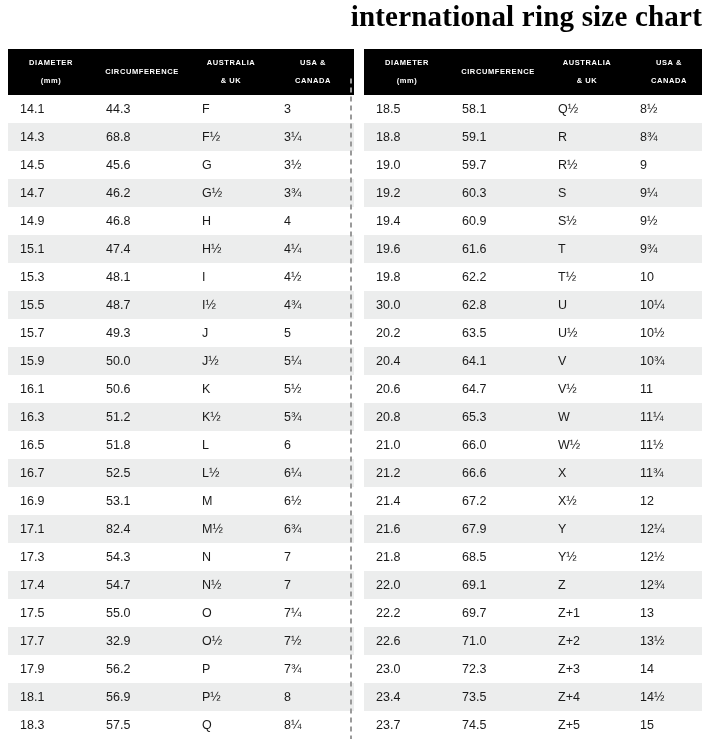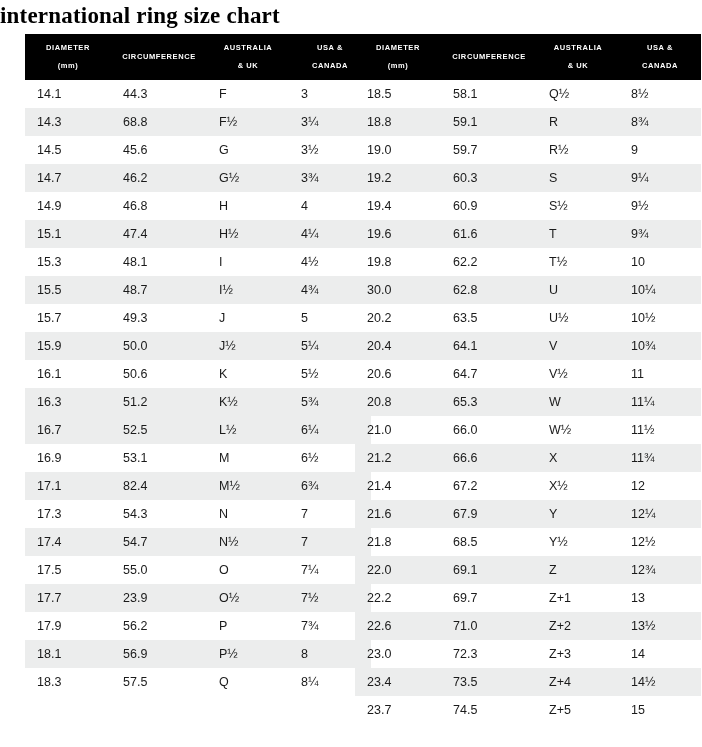--- a/index.html
+++ b/index.html
@@ -14,35 +14,35 @@
     color: #111111;
     overflow: hidden;
   }
   .page {
     width: 702px;
     height: 747px;
     position: relative;
     box-sizing: border-box;
   }
   .title {
-    text-align: left;
+    text-align: right;
     font-family: "Liberation Serif", serif;
     font-weight: bold;
-    font-size: 23px;
+    font-size: 29px;
     line-height: 28px;
     letter-spacing: 0.2px;
-    margin: 2px 0 4px 0;
+    margin: 2px 0 19px 0;
     color: #000000;
   }
   .tables {
     display: flex;
     flex-direction: row;
     align-items: flex-start;
     justify-content: space-between;
-    padding: 0 25px;
+    padding: 0 8px;
     box-sizing: border-box;
     width: 702px;
   }
   .table-wrap {
     width: 330px;
   }
   table {
     border-collapse: collapse;
     width: 330px;
     table-layout: fixed;
@@ -189,20 +189,26 @@
               <td>50.6</td>
               <td>K</td>
               <td>5½</td>
             </tr>
             <tr class="alt">
               <td>16.3</td>
               <td>51.2</td>
               <td>K½</td>
               <td>5¾</td>
             </tr>
+            <tr>
+              <td>16.5</td>
+              <td>51.8</td>
+              <td>L</td>
+              <td>6</td>
+            </tr>
             <tr class="alt">
               <td>16.7</td>
               <td>52.5</td>
               <td>L½</td>
               <td>6¼</td>
             </tr>
             <tr>
               <td>16.9</td>
               <td>53.1</td>
               <td>M</td>
@@ -227,21 +233,21 @@
               <td>7</td>
             </tr>
             <tr>
               <td>17.5</td>
               <td>55.0</td>
               <td>O</td>
               <td>7¼</td>
             </tr>
             <tr class="alt">
               <td>17.7</td>
-              <td>23.9</td>
+              <td>32.9</td>
               <td>O½</td>
               <td>7½</td>
             </tr>
             <tr>
               <td>17.9</td>
               <td>56.2</td>
               <td>P</td>
               <td>7¾</td>
             </tr>
             <tr class="alt">

